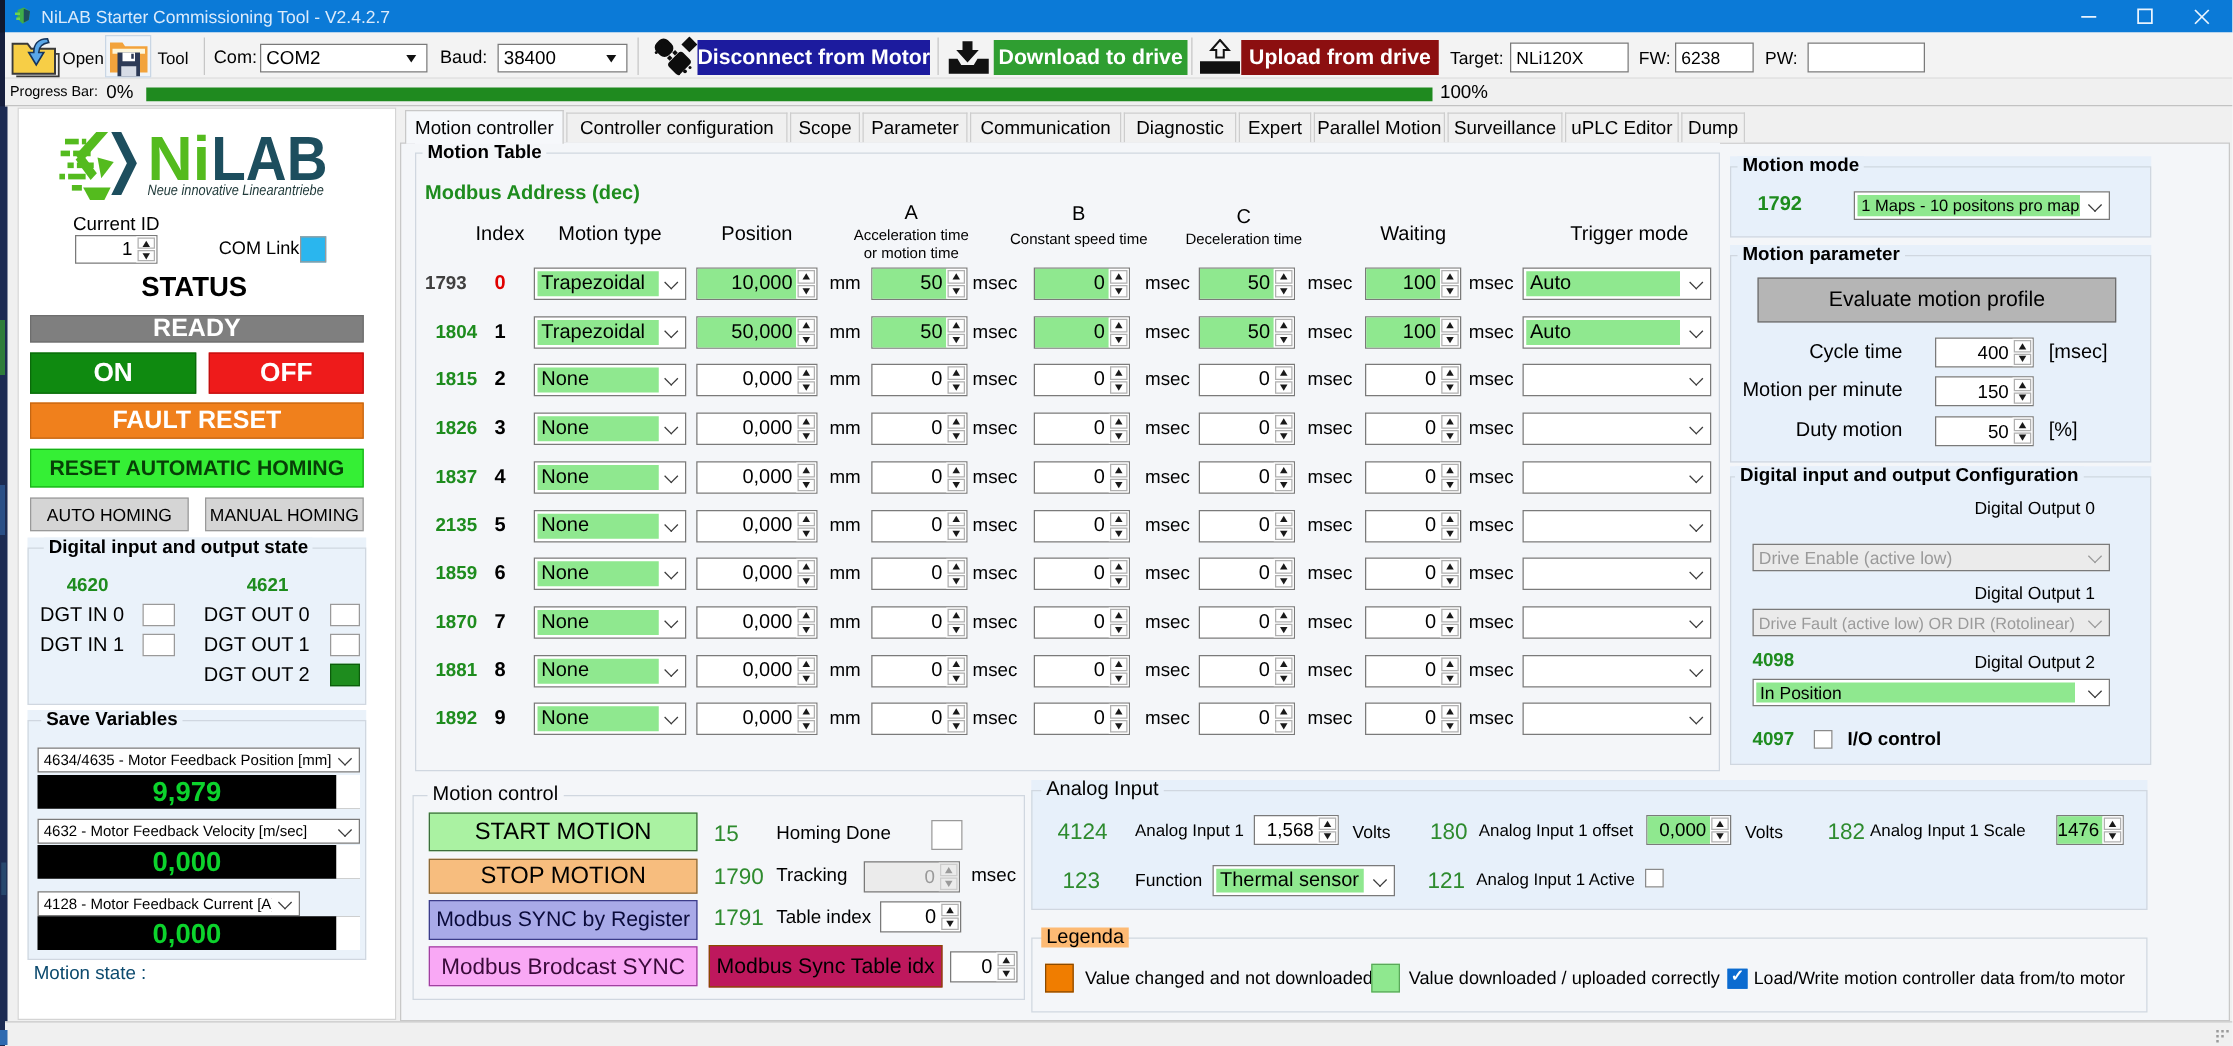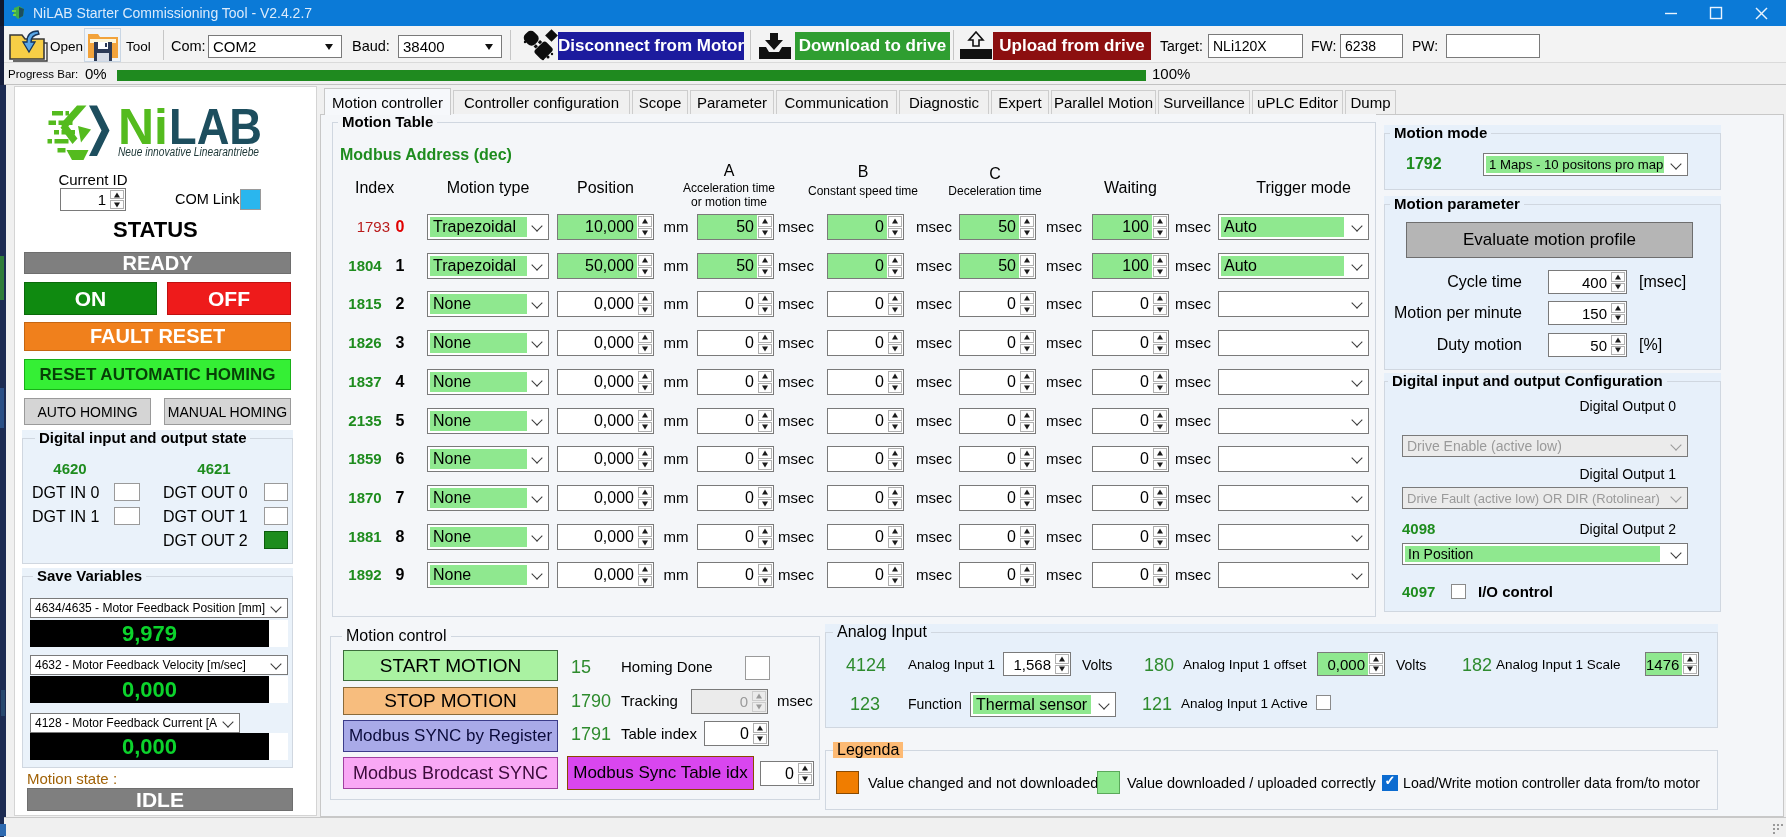--- a/index.html
+++ b/index.html
@@ -202,52 +202,51 @@
       <span style="position:absolute;left:0;top:0;width:239px;height:100%;display:flex;align-items:center;justify-content:center;color:#0cd32c;font-size:22px;font-weight:bold">0,000</span>
     </div>
 <div class="combo" style="left:30px;top:713px;width:210px;height:20px;font-size:12px">
       <span class="ct">4128 - Motor Feedback Current [A]</span>
       <span class="cbtn"></span>
     </div>
 <div class="ab" style="left:30px;top:733px;width:258px;height:27px;background:#000">
       <span style="position:absolute;right:0;top:0;width:19px;height:100%;background:#fff"></span>
       <span style="position:absolute;left:0;top:0;width:239px;height:100%;display:flex;align-items:center;justify-content:center;color:#0cd32c;font-size:22px;font-weight:bold">0,000</span>
     </div>
-<div class="ab lb" style="left:27px;top:771px;font-size:15px;color:#a16207;height:16px;line-height:16px">Motion state :</div>
-<div class="btn" style="left:27px;top:788px;width:266px;height:23px;background:#7f7f7f;color:#fff;font-size:21px;font-weight:bold;border:1px solid #6e6e6e">IDLE</div>
+<div class="ab lb" style="left:27px;top:771px;font-size:15px;color:#0c4a6e;height:16px;line-height:16px">Motion state :</div>
 <div class="ab" style="left:320px;top:114px;width:1464px;height:703px;background:#f4f6f9;border:1px solid #c8c8c8"></div>
 <div class="btn" style="left:324px;top:88px;width:127px;height:27px;background:#f6f8fb;border:1px solid #c8c8c8;border-bottom:none;font-size:15px;z-index:3">Motion controller</div>
 <div class="btn" style="left:453px;top:90px;width:177px;height:24px;background:#f0f0f0;border:1px solid #cdcdcd;border-bottom:none;font-size:15px">Controller configuration</div>
 <div class="btn" style="left:632px;top:90px;width:56px;height:24px;background:#f0f0f0;border:1px solid #cdcdcd;border-bottom:none;font-size:15px">Scope</div>
 <div class="btn" style="left:690px;top:90px;width:84px;height:24px;background:#f0f0f0;border:1px solid #cdcdcd;border-bottom:none;font-size:15px">Parameter</div>
 <div class="btn" style="left:776px;top:90px;width:121px;height:24px;background:#f0f0f0;border:1px solid #cdcdcd;border-bottom:none;font-size:15px">Communication</div>
 <div class="btn" style="left:899px;top:90px;width:90px;height:24px;background:#f0f0f0;border:1px solid #cdcdcd;border-bottom:none;font-size:15px">Diagnostic</div>
 <div class="btn" style="left:991px;top:90px;width:58px;height:24px;background:#f0f0f0;border:1px solid #cdcdcd;border-bottom:none;font-size:15px">Expert</div>
 <div class="btn" style="left:1051px;top:90px;width:105px;height:24px;background:#f0f0f0;border:1px solid #cdcdcd;border-bottom:none;font-size:15px">Parallel Motion</div>
 <div class="btn" style="left:1158px;top:90px;width:92px;height:24px;background:#f0f0f0;border:1px solid #cdcdcd;border-bottom:none;font-size:15px">Surveillance</div>
 <div class="btn" style="left:1252px;top:90px;width:91px;height:24px;background:#f0f0f0;border:1px solid #cdcdcd;border-bottom:none;font-size:15px">uPLC Editor</div>
 <div class="btn" style="left:1345px;top:90px;width:51px;height:24px;background:#f0f0f0;border:1px solid #cdcdcd;border-bottom:none;font-size:15px">Dump</div>
 <div class="ab" style="left:332px;top:114px;width:1044px;height:503px;background:#f4f6f9">
       <div style="position:absolute;left:0;right:0;top:8px;bottom:0;border:1px solid #d0d7e0"></div>
       <span class="gcap" style="left:6px;font-size:15px;background:#f4f6f9;font-weight:bold;">Motion Table</span>
     </div>
 <div class="ab lb" style="left:340px;top:146px;font-size:16px;color:#1e8c1e;font-weight:bold">Modbus Address (dec)</div>
-<div class="ab lb" style="left:355px;top:179px;font-size:16px;color:#000;width:90px;">Index</div>
+<div class="ab lb" style="left:355px;top:179px;font-size:16px;color:#000;width:90px;text-align:center">Index</div>
 <div class="ab lb" style="left:427px;top:179px;font-size:16px;color:#000;width:122px;text-align:center">Motion type</div>
 <div class="ab lb" style="left:557px;top:179px;font-size:16px;color:#000;width:97px;text-align:center">Position</div>
 <div class="ab lb" style="left:679px;top:162px;font-size:16px;color:#000;width:100px;text-align:center">A</div>
 <div class="ab lb" style="left:669px;top:181px;font-size:12px;color:#000;width:120px;text-align:center">Acceleration time</div>
 <div class="ab lb" style="left:669px;top:195px;font-size:12px;color:#000;width:120px;text-align:center">or motion time</div>
 <div class="ab lb" style="left:813px;top:163px;font-size:16px;color:#000;width:100px;text-align:center">B</div>
 <div class="ab lb" style="left:803px;top:184px;font-size:12px;color:#000;width:120px;text-align:center">Constant speed time</div>
 <div class="ab lb" style="left:945px;top:165px;font-size:16px;color:#000;width:100px;text-align:center">C</div>
 <div class="ab lb" style="left:935px;top:184px;font-size:12px;color:#000;width:120px;text-align:center">Deceleration time</div>
 <div class="ab lb" style="left:1092px;top:179px;font-size:16px;color:#000;width:77px;text-align:center">Waiting</div>
 <div class="ab lb" style="left:1228px;top:179px;font-size:16px;color:#000;width:151px;text-align:center">Trigger mode</div>
-<div class="ab lb" style="left:340px;top:214px;font-size:15px;color:#b91c1c;font-weight:normal;width:50px;text-align:right;height:26px;line-height:26px">1793</div>
+<div class="ab lb" style="left:340px;top:214px;font-size:15px;color:#404040;font-weight:bold;width:50px;text-align:left;height:26px;line-height:26px">1793</div>
 <div class="ab lb" style="left:390px;top:214px;font-size:16px;color:#e00000;font-weight:bold;width:20px;text-align:center;height:26px;line-height:26px">0</div>
 <div class="combo" style="left:427px;top:214px;width:122px;height:26px;font-size:16px">
       <span class="cfill" style="right:21px">Trapezoidal</span>
       <span class="cbtn"></span>
     </div>
 <div class="spin sg" style="left:557px;top:214px;width:97px;height:26px">
       <span class="v" style="font-size:16px">10,000</span>
       <span class="ud">
         <i class="uu"></i>
         <i class="dd"></i>
@@ -826,21 +825,21 @@
 <div class="ab lb" style="left:777px;top:693px;font-size:15px;color:#000;height:16px;line-height:16px">msec</div>
 <div class="ab lb" style="left:571px;top:724px;font-size:18px;color:#2e8b2e;height:20px;line-height:20px">1791</div>
 <div class="ab lb" style="left:621px;top:726px;font-size:15px;color:#000;height:16px;line-height:16px">Table index</div>
 <div class="spin" style="left:704px;top:721px;width:65px;height:25px">
       <span class="v" style="font-size:16px">0</span>
       <span class="ud">
         <i class="uu"></i>
         <i class="dd"></i>
       </span>
     </div>
-<div class="btn" style="left:567px;top:756px;width:187px;height:34px;background:#d946ef;color:#000;font-size:17px;border:1px solid #8a4a00">Modbus Sync Table idx</div>
+<div class="btn" style="left:567px;top:756px;width:187px;height:34px;background:#be185d;color:#000;font-size:17px;border:1px solid #8a4a00">Modbus Sync Table idx</div>
 <div class="spin" style="left:760px;top:761px;width:54px;height:25px">
       <span class="v" style="font-size:16px">0</span>
       <span class="ud">
         <i class="uu"></i>
         <i class="dd"></i>
       </span>
     </div>
 <div class="ab" style="left:825px;top:624px;width:893px;height:104px;background:#e7f0fa">
       <div style="position:absolute;left:0;right:0;top:8px;bottom:0;border:1px solid #d0d7e0"></div>
       <span class="gcap" style="left:8px;font-size:16px;background:#e7f0fa;">Analog Input</span>

